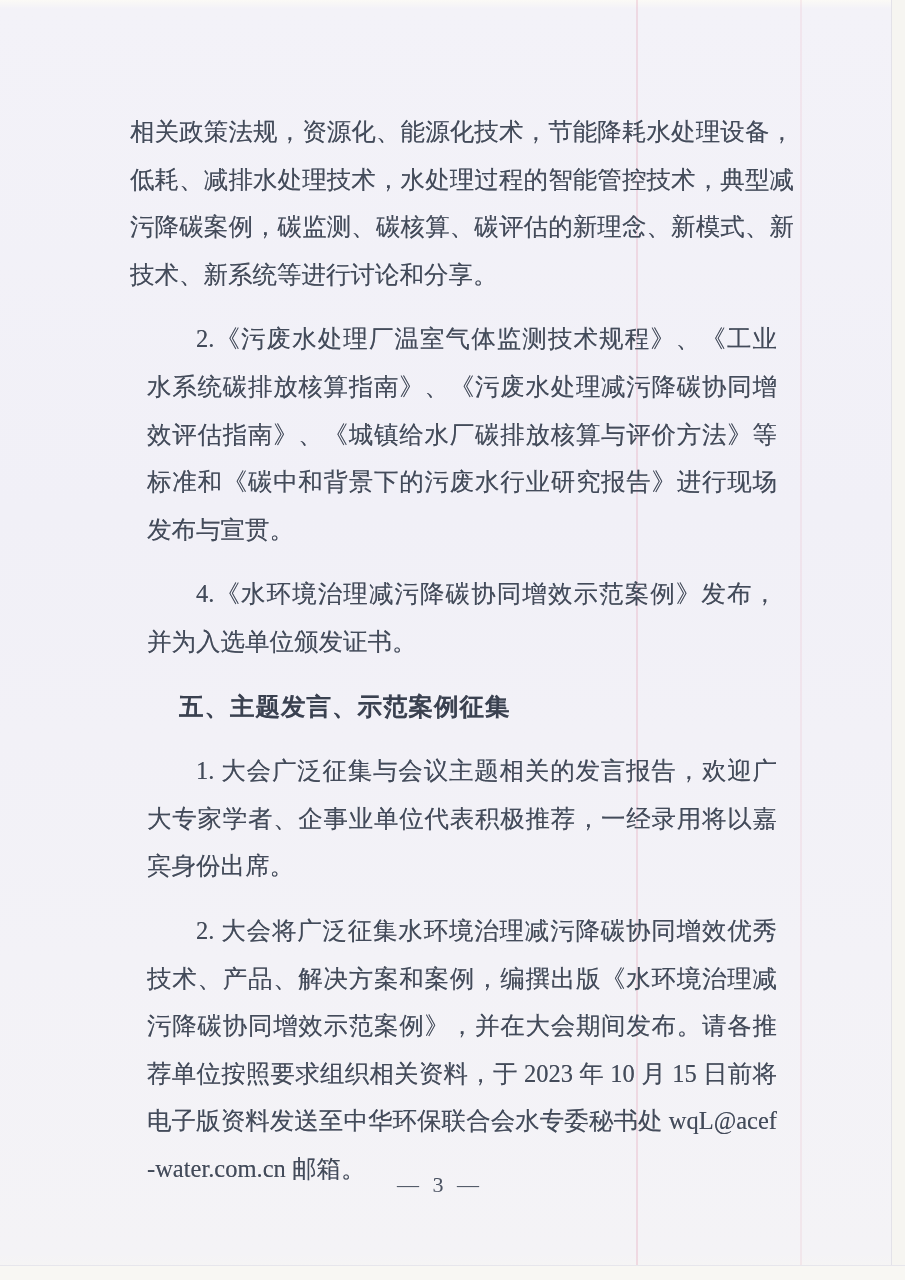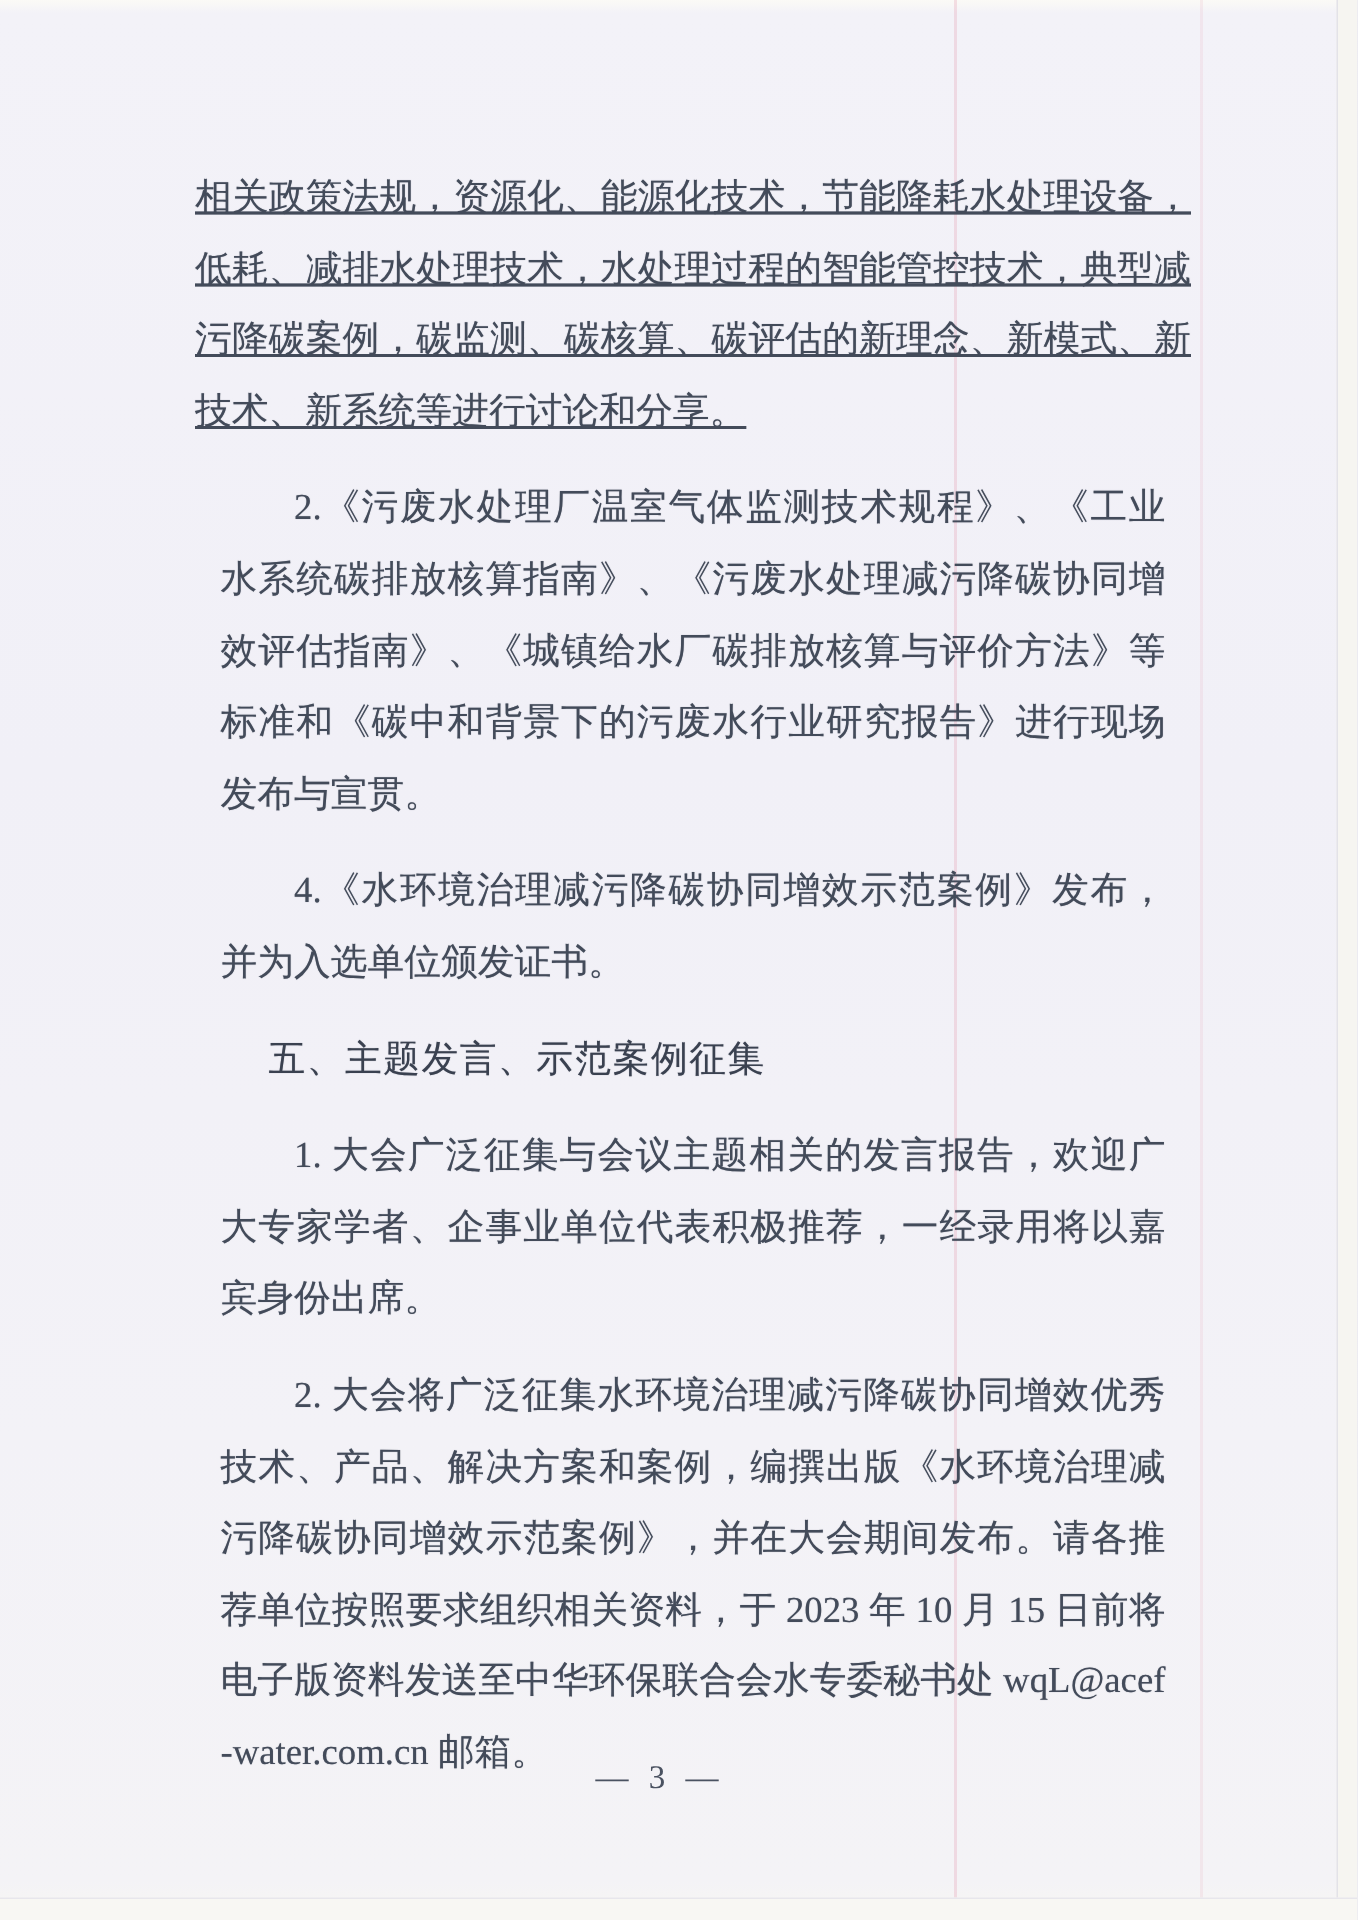--- a/index.html
+++ b/index.html
@@ -47,26 +47,25 @@
     word-break: break-all;
     text-shadow: 0 0 0.6px rgba(67, 75, 90, 0.55);
   }
   .para {
     margin: 17px;
     text-indent: 2em;
   }
   .para-continuation {
     margin: 0;
     text-indent: 0;
-    text-decoration: underline;
   }
   .section-heading {
     margin: 0;
     text-indent: 2em;
-    font-weight: 400;
+    font-weight: 700;
     color: #3a4150;
     font-family: "Liberation Sans", "DejaVu Sans", sans-serif;
     letter-spacing: 1px;
   }
   .page-footer {
     position: absolute;
     top: 1172px;
     left: 0;
     width: 880px;
     text-align: center;

